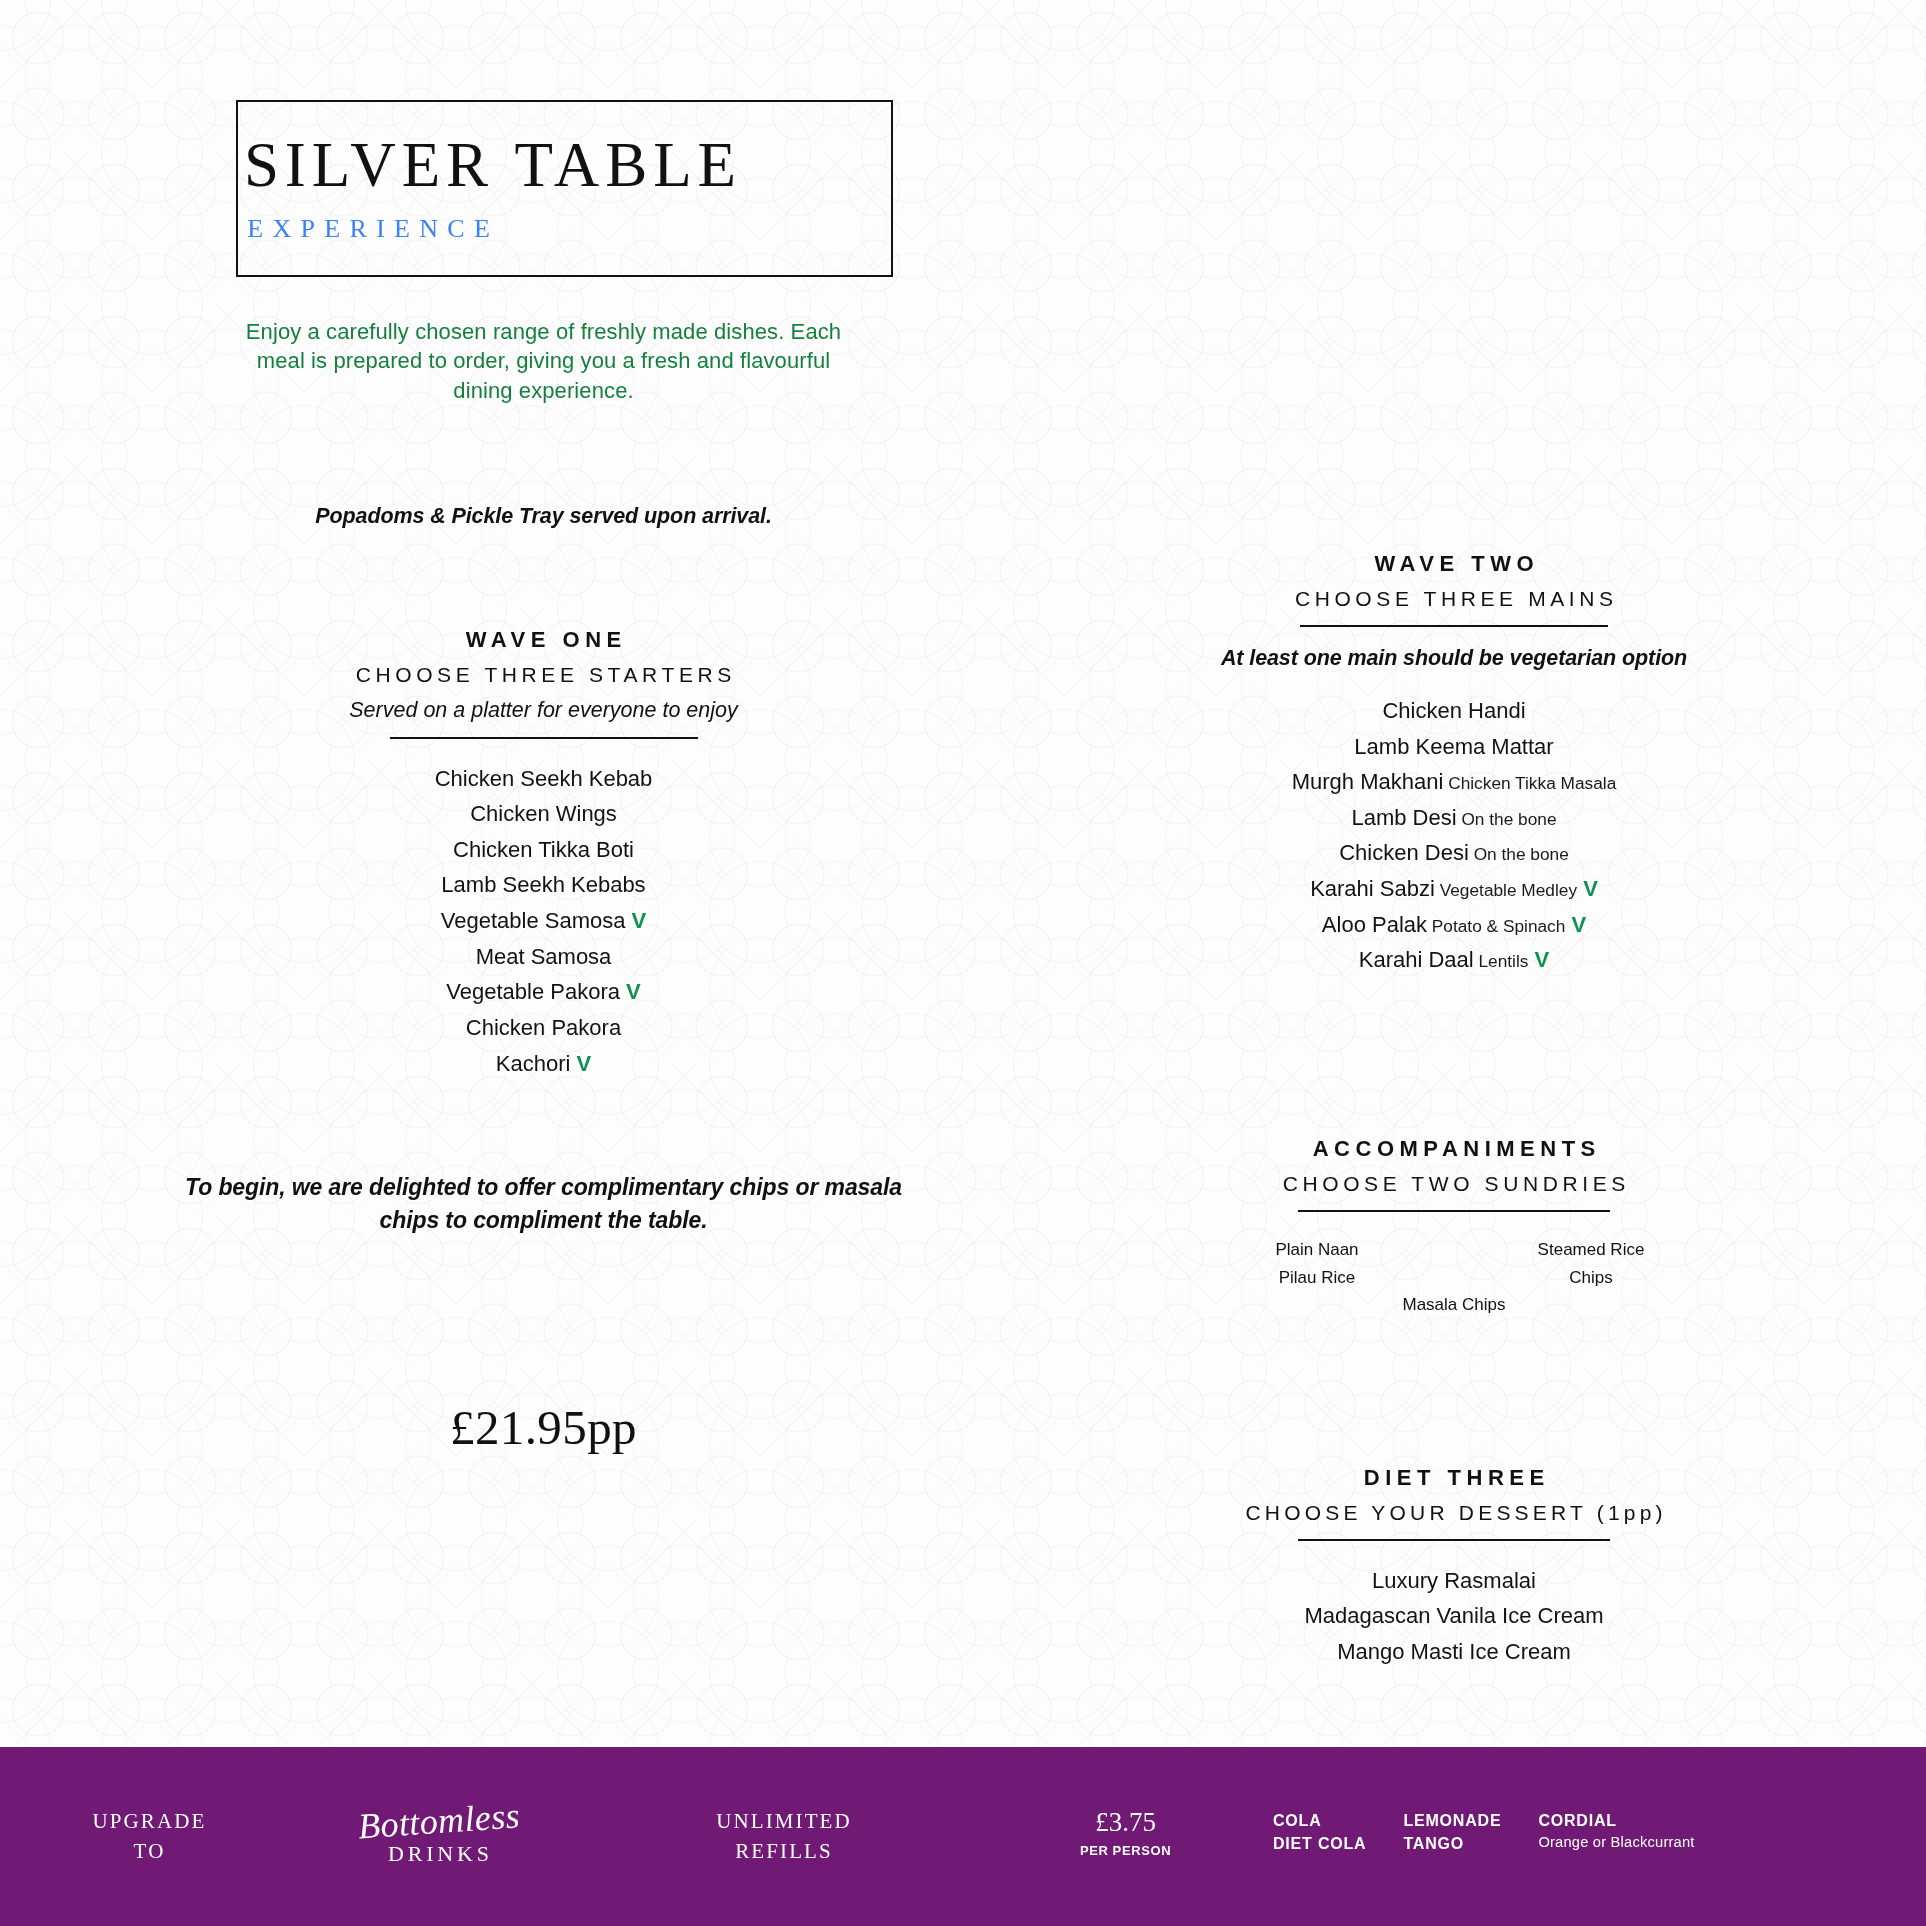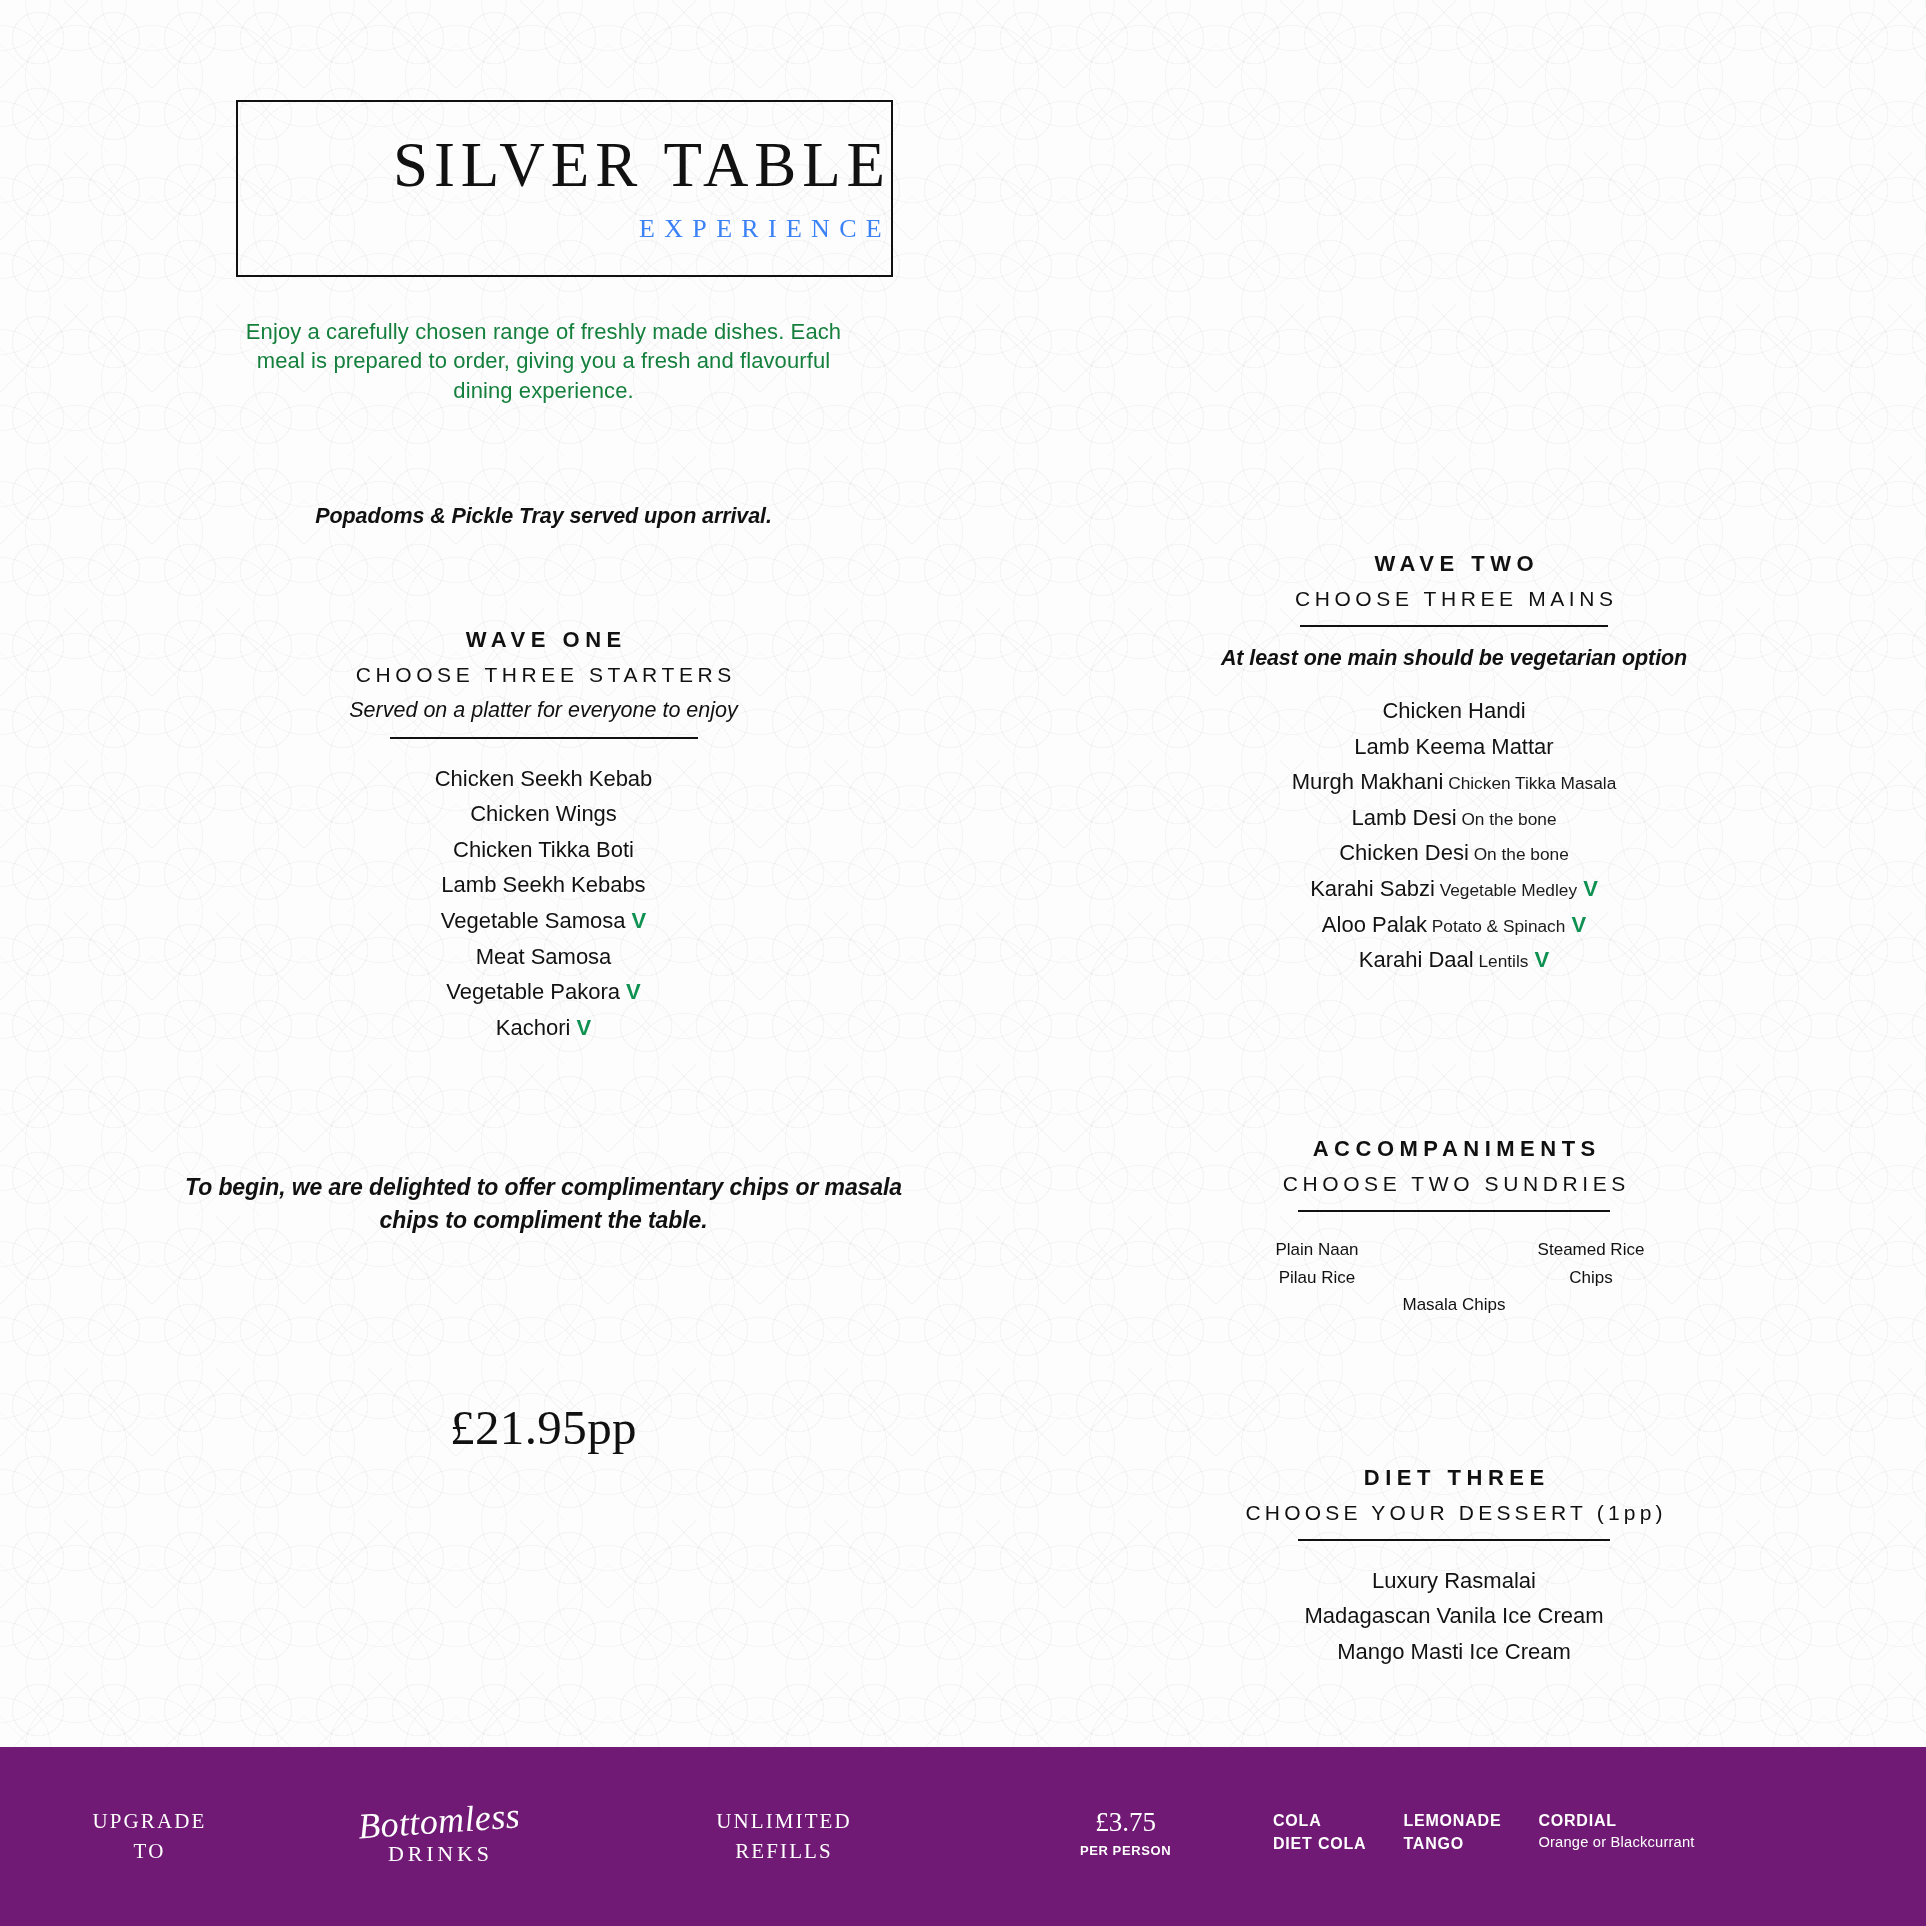--- a/index.html
+++ b/index.html
@@ -57,21 +57,21 @@
   .logo-box {
     position: absolute;
     left: 236px;
     top: 100px;
     width: 657px;
     height: 177px;
     border: 2.5px solid #111;
     box-sizing: border-box;
     display: flex;
     flex-direction: column;
-    align-items: flex-end;
+    align-items: flex-start;
     justify-content: center;
   }
   .logo-title {
     font-family: "Liberation Serif", serif;
     font-size: 63px;
     letter-spacing: 5.9px;
     line-height: 1;
     padding-left: 5.9px;
     color: #111;
   }
@@ -351,20 +351,21 @@
       <div class="wave-italic">Served on a platter for everyone to enjoy</div>
       <div class="rule"></div>
       <div class="dish-list" id="wave-one-items">
           <div><span>Chicken Seekh Kebab</span></div>
           <div><span>Chicken Wings</span></div>
           <div><span>Chicken Tikka Boti</span></div>
           <div><span>Lamb Seekh Kebabs</span></div>
           <div><span>Vegetable Samosa</span><span class="veg"> V</span></div>
           <div><span>Meat Samosa</span></div>
           <div><span>Vegetable Pakora</span><span class="veg"> V</span></div>
+          <div><span>Chicken Pakora</span></div>
           <div><span>Kachori</span><span class="veg"> V</span></div>
         </div>
     </div>
 
     <div class="complimentary">To begin, we are delighted to offer complimentary chips or masala chips to compliment the table.</div>
 
     <div class="price">£21.95pp</div>
   </div>
 
   <div class="col-right">

